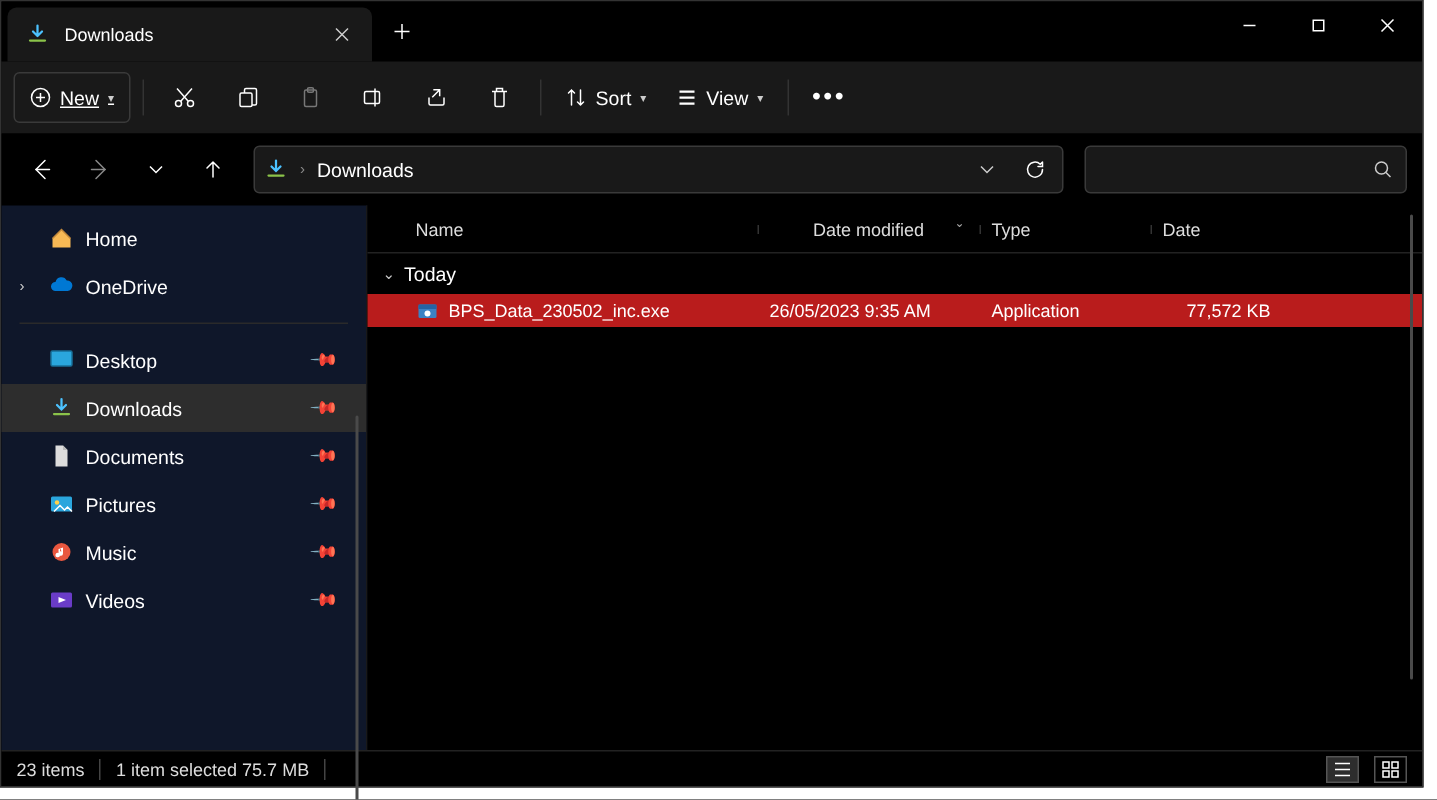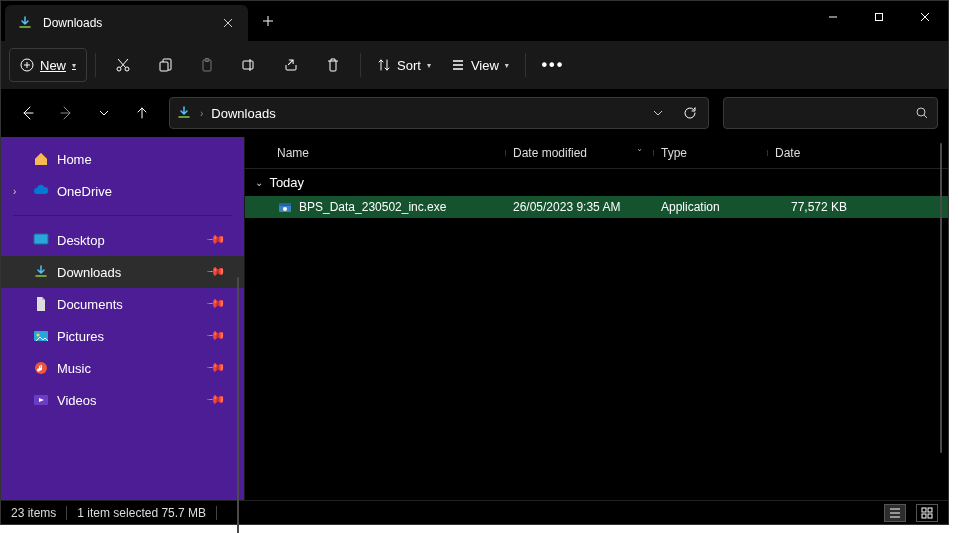--- a/index.html
+++ b/index.html
@@ -36,44 +36,44 @@
 .addrbar .crumb { font-size: 13px; color: #fff; }
 .addrbar .spacer { flex: 1; }
 .searchbox { flex: 1; height: 32px; border: 1px solid #3a3a3a; background: #191919; border-radius: 4px; display: flex; align-items: center; padding: 0 8px; margin-left: 10px; }
 .searchbox input { flex: 1; background: transparent; border: none; color: #fff; outline: none; font-size: 13px; }
 .search-icon { color: #ccc; }
 
 
 .main { display: flex; height: calc(100% - 40px - 48px - 48px - 24px); background: #000; }
 
 
-.sidebar { width: 244px; background: #4c1d95; padding: 6px 0; position: relative; border-right: 1px solid #191919; }
+.sidebar { width: 244px; background: #0f172a; padding: 6px 0; position: relative; border-right: 1px solid #191919; }
 .sidebar-scroll { position: absolute; right: 5px; top: 140px; width: 2px; height: 280px; background: #4a4a4a; border-radius: 2px; }
 .nav-item { height: 32px; display: flex; align-items: center; gap: 8px; padding: 0 12px 0 32px; font-size: 13px; cursor: pointer; position: relative; }
 .nav-item.selected { background: #2d2d2d; }
 .nav-item .expand-caret { position: absolute; left: 12px; color: #ccc; font-size: 10px; }
 .nav-item .pin { position: absolute; right: 20px; color: #888; transform: rotate(45deg); font-size: 12px; }
 .nav-item .nav-ico { width: 16px; height: 16px; display: flex; align-items: center; justify-content: center; }
 .nav-sep { height: 1px; background: #2a2a2a; margin: 8px 12px; }
 
 
 .content { flex: 1; background: #000; position: relative; }
 .content-scroll { position: absolute; right: 6px; top: 6px; width: 2px; height: 310px; background: #4a4a4a; border-radius: 2px; }
 .columns { height: 32px; display: flex; align-items: center; border-bottom: 1px solid #222; padding-left: 24px; font-size: 12px; color: #ddd; }
 .col { padding: 0 8px; position: relative; }
 .col.name { width: 236px; }
-.col.date { width: 148px; }
+.col.date { width: 148px; text-align: center; }
 .col.type { width: 114px; }
 .col.size { width: 88px; text-align: left; }
 .col + .col::before { content: ""; position: absolute; left: 0; top: 4px; bottom: 4px; width: 1px; background: #333; }
 .col .sort-caret { position: absolute; right: 10px; top: -2px; font-size: 8px; color: #aaa; }
 .group-header { display: flex; align-items: center; gap: 6px; padding: 6px 10px; font-size: 13px; color: #fff; }
 .group-header .g-caret { font-size: 10px; color: #ccc; }
 .file-row { height: 22px; display: flex; align-items: center; padding-left: 24px; font-size: 12px; cursor: pointer; }
-.file-row.selected { background: #14532d; color: #fff; }
+.file-row.selected { background: #b91c1c; color: #fff; }
 .file-row .cell { padding: 0 8px; white-space: nowrap; overflow: hidden; text-overflow: ellipsis; }
 .file-row .cell.name { width: 236px; display: flex; align-items: center; gap: 6px; }
 .file-row .cell.date { width: 148px; }
 .file-row .cell.type { width: 114px; }
 .file-row .cell.size { width: 88px; text-align: right; }
 .file-ico { width: 16px; height: 16px; display: inline-flex; align-items: center; justify-content: center; }
 
 
 .statusbar { height: 24px; background: #000; border-top: 1px solid #222; display: flex; align-items: center; padding: 0 10px; font-size: 12px; color: #ddd; gap: 10px; }
 .statusbar .sdiv { width: 1px; height: 14px; background: #444; }

